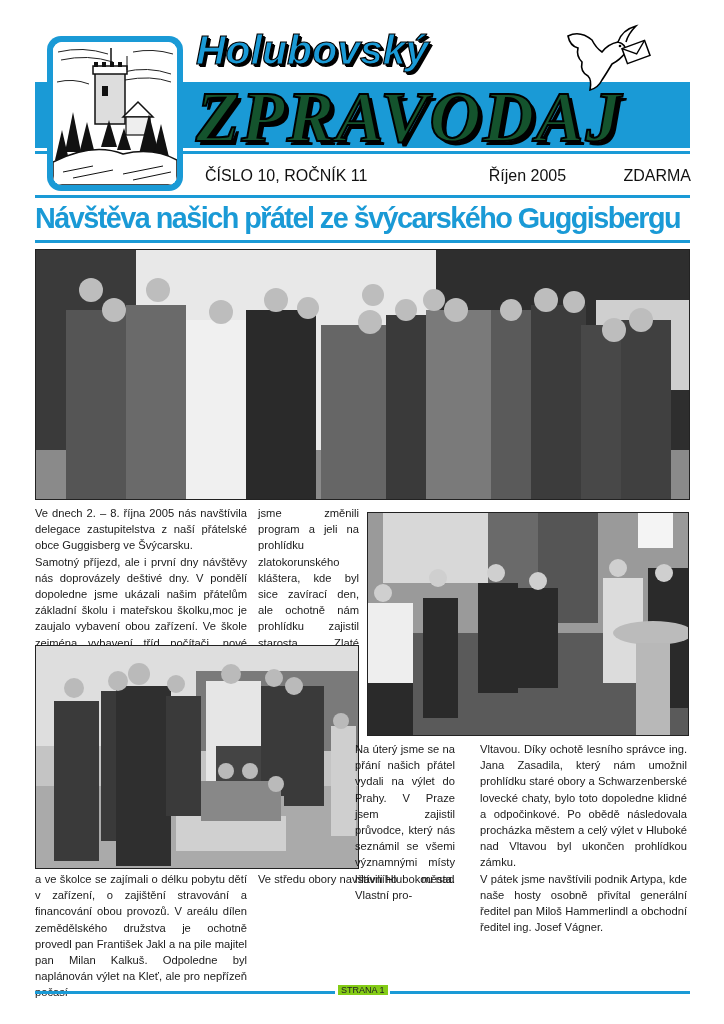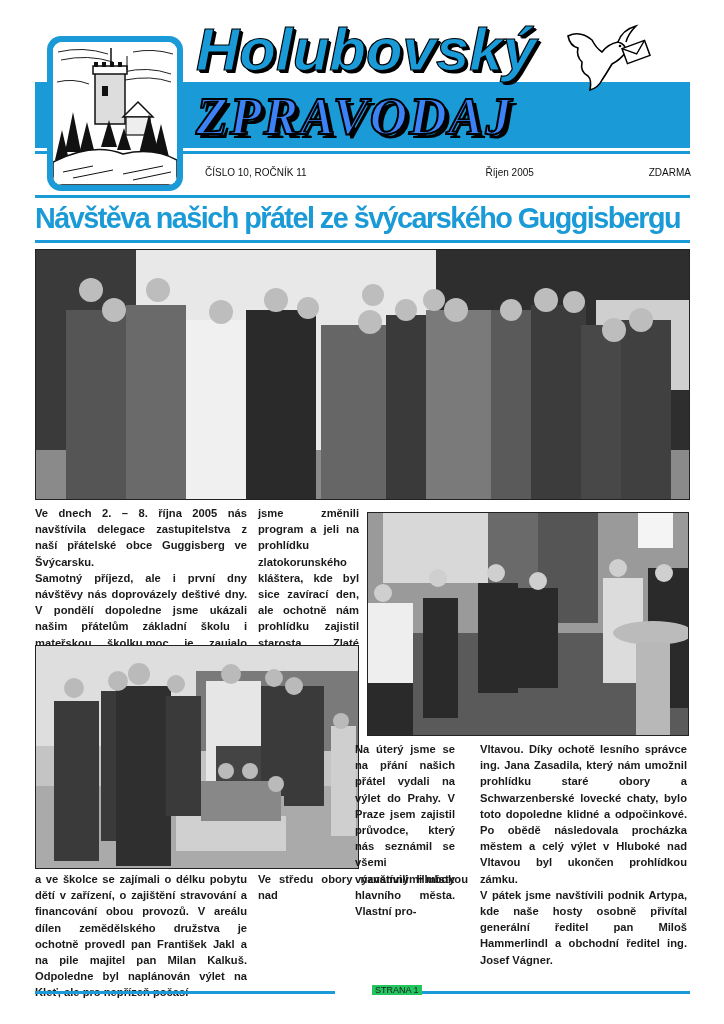--- a/index.html
+++ b/index.html
@@ -6,43 +6,43 @@
   body { width:724px; height:1024px; position:relative; overflow:hidden; font-family:"Liberation Sans", sans-serif; color:#1a1a1a; }
   .abs { position:absolute; }
 
   
   .mast-bar { left:35px; top:82px; width:655px; height:66px; background:#1a9ad6; }
   .mast-line { left:35px; top:151px; width:655px; height:3px; background:#1a9ad6; }
   .logo-frame { left:47px; top:36px; width:136px; height:155px; background:#1a9ad6; border-radius:14px; }
   .logo-inner { left:53px; top:42px; width:124px; height:143px; background:#fff; border-radius:9px; overflow:hidden; }
   .logo-inner svg { display:block; }
 
-  .title-holub { left:196px; top:20px; font-family:"Liberation Sans", sans-serif; font-weight:bold; font-style:italic; font-size:60px; line-height:60px; color:#1a9ad6;
+  .title-holub { left:196px; top:20px; font-family:"Liberation Sans", sans-serif; font-weight:bold; font-style:italic; font-size:41px; line-height:60px; color:#1a9ad6;
     text-shadow: 2px 2px 0 #000, 3px 3px 0 #000; letter-spacing:0px; -webkit-text-stroke:1.2px #000; }
-  .title-zprav { left:196px; top:78px; font-family:"Liberation Serif", serif; font-weight:bold; font-style:italic; font-size:52px; line-height:78px; color:#3b82f6;
+  .title-zprav { left:196px; top:78px; font-family:"Liberation Serif", serif; font-weight:bold; font-style:italic; font-size:71px; line-height:78px; color:#14532d;
     -webkit-text-stroke:2px #000; text-shadow: 4px 4px 0 #000; letter-spacing:2px; }
 
   .dove { left:562px; top:22px; width:92px; height:70px; }
 
-  .issue-row { left:205px; top:167px; width:486px; font-size:10px; color:#111; display:flex; justify-content:space-between; }
+  .issue-row { left:205px; top:167px; width:486px; font-size:16px; color:#111; display:flex; justify-content:space-between; }
 
   
   .rule { height:3px; background:#1a9ad6; left:35px; width:655px; }
   .headline { left:35px; top:200px; width:655px; text-align:center; font-family:"Liberation Sans", sans-serif; font-weight:bold; font-size:30px; line-height:36px; color:#1a9ad6; letter-spacing:-1.6px; transform:scaleX(0.96); transform-origin:left; white-space:nowrap; }
 
   
   .photo { background:#777; border:1px solid #222; overflow:hidden; }
   .photo svg { display:block; width:100%; height:100%; }
 
   
-  .col { font-size:11.2px; line-height:16.2px; color:#1a1a1a; text-align:justify;font-weight:bold; }
+  .col { font-size:11.2px; line-height:16.2px; color:#1a1a1a; text-align:justify; }
   .col p { margin:0; }
 
   .footer-line { top:991px; height:3px; background:#1a9ad6; }
-  .footer-label { left:338px; top:985px; font-size:9px; color:#222; background:#22c55e; padding:0 3px;margin-left:34px; }
+  .footer-label { left:338px; top:985px; font-size:9px; color:#222; background:#84cc16; padding:0 3px; }
 </style>
 </head>
 <body>
 
 <div class="abs mast-bar"></div>
 <div class="abs mast-line"></div>
 
 <div class="abs logo-frame"></div>
 <div class="abs logo-inner">
   <svg width="124" height="143" viewBox="0 0 124 143">

